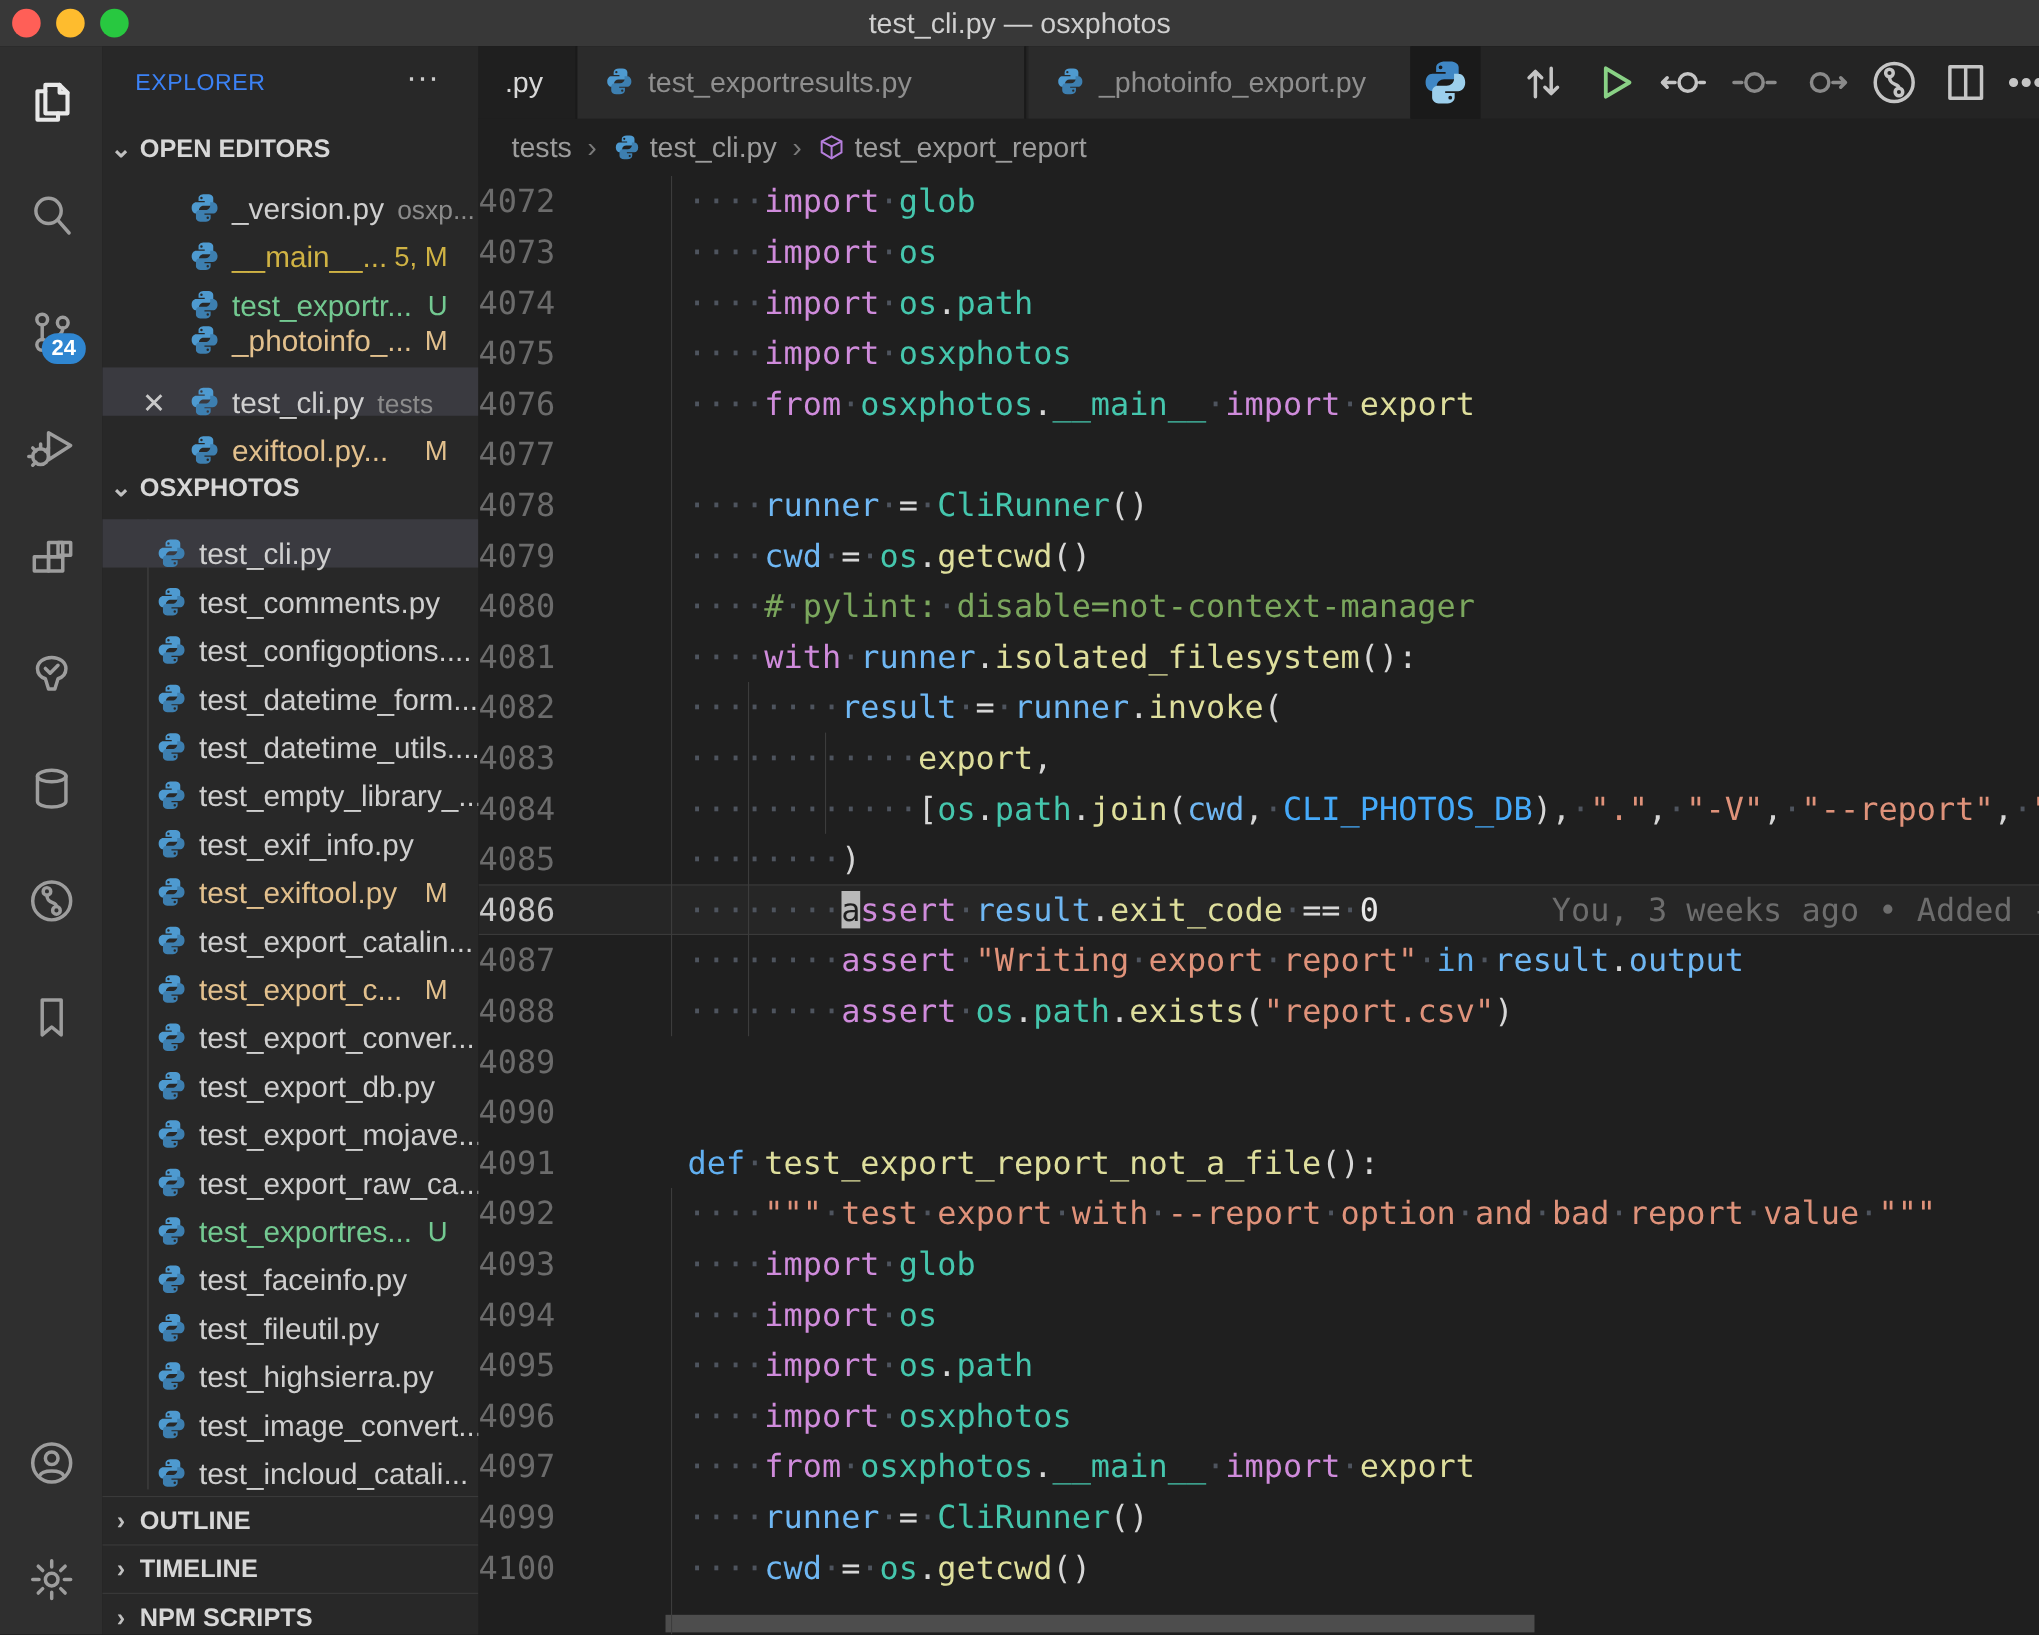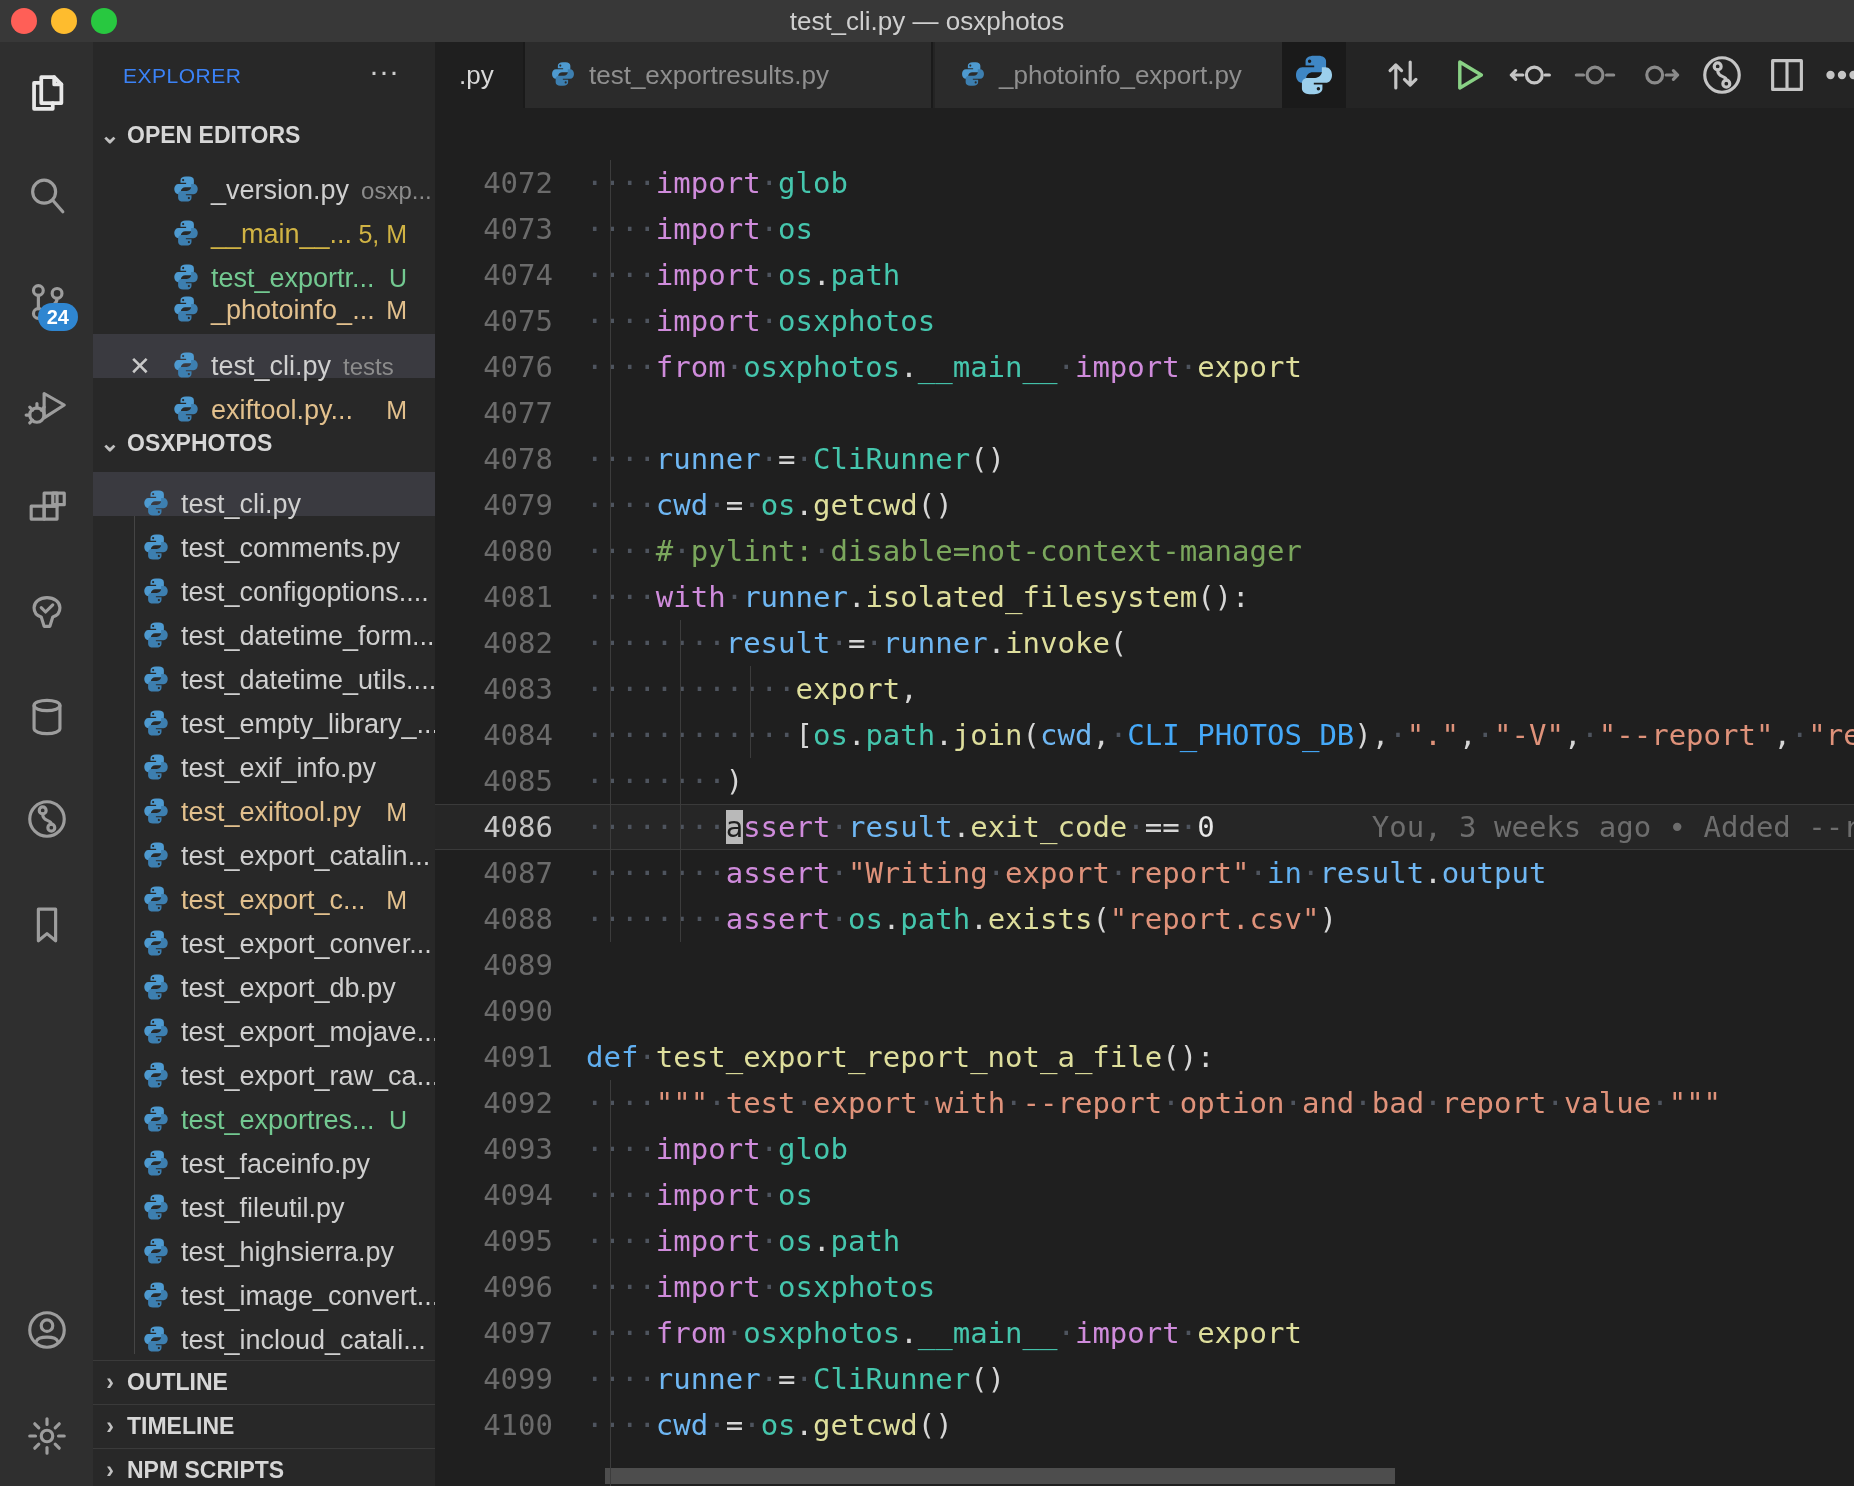--- a/index.html
+++ b/index.html
@@ -48,21 +48,21 @@
   .tb-ic svg{width:46px;height:46px;}
   #breadcrumbs{position:absolute;left:0;top:66px;width:1419px;height:52px;background:#1f1f1f;color:#9d9d9d;
                font-size:26px;line-height:52px;white-space:nowrap;}
   #breadcrumbs .bc-sep{margin:0 14px;color:#7a7a7a;}
   #breadcrumbs .bic{display:inline-block;width:26px;height:26px;vertical-align:-4px;margin-right:8px;}
 
   
   #code{position:absolute;left:0;top:118px;width:1419px;height:1326px;overflow:hidden;
         font-family:"DejaVu Sans Mono",monospace;font-size:29px;}
   .cl{position:relative;height:46px;line-height:46px;white-space:pre;}
-  .cl .ln{display:inline-block;width:118px;text-align:right;color:#6b6b6b;margin-right:33px;}
+  .cl .ln{display:inline-block;width:118px;color:#6b6b6b;margin-right:72px;}
   .cl.current{background:#262626;border-top:1px solid #3a3a3a;border-bottom:1px solid #3a3a3a;box-sizing:border-box;line-height:44px;}
   .cl.current .ln{color:#c6c6c6;}
   .lt{white-space:pre;}
   .sg-k{color:#cf8bdb;} .sg-b{color:#61aff0;} .sg-t{color:#45c6ad;} .sg-v{color:#6fb7f3;}
   .sg-f{color:#dede9c;} .sg-s{color:#df927a;} .sg-c{color:#7ba75d;} .sg-p{color:#d6d6d6;}
   .sg-n{color:#e8e8e8;} .sg-C{color:#45a9f9;} .sg-w{color:#4e545e;} .sg-g{color:#6d6d6d;}
   .sg-cur{background:#b9b9b9;color:#1f1f1f;}
   .guide{position:absolute;width:1px;background:#3c3c3c;}
   #hscroll{position:absolute;left:170px;bottom:2px;width:790px;height:16px;background:rgba(140,140,140,.42);}
 </style>
@@ -300,20 +300,27 @@
       <div class="tb-ic" style="left: 1329px;"><svg viewBox="0 0 32 32" fill="none" stroke="#c5c5c5" stroke-width="2.2" stroke-linecap="round" stroke-linejoin="round">
           <rect x="6" y="6" width="20" height="20"></rect>
           <path d="M16 6v20"></path>
         </svg></div>
       <div class="tb-ic" style="left: 1384px;"><svg viewBox="0 0 32 32" fill="none" stroke="#c5c5c5" stroke-width="2.2" stroke-linecap="round" stroke-linejoin="round">
           <circle cx="8" cy="16" r="1.8" fill="#c5c5c5"></circle>
           <circle cx="16" cy="16" r="1.8" fill="#c5c5c5"></circle>
           <circle cx="24" cy="16" r="1.8" fill="#c5c5c5"></circle>
         </svg></div>
     </div>
+  <div id="breadcrumbs"><span style="margin-left:30px">tests</span><span class="bc-sep">›</span><span class="bic"><svg viewBox="0 0 24 24">
+          <path fill="#4e9ad0" d="M11.9 2c-2.6 0-4.3 1.1-4.3 2.9V7h4.5v.9H5.9C4.1 7.9 2.6 9.5 2.6 12s1.5 4.1 3.3 4.1h2V13.8c0-1.9 1.6-3.3 3.5-3.3h4.2c1.5 0 2.7-1.2 2.7-2.8V4.9C18.3 3.1 16.6 2 14.4 2h-2.5zM9.7 3.9a.9.9 0 1 1 0 1.8.9.9 0 0 1 0-1.8z"></path>
+          <path fill="#3d7fb0" d="M12.1 22c2.6 0 4.3-1.1 4.3-2.9V17h-4.5v-.9h6.2c1.8 0 3.3-1.6 3.3-4.1s-1.5-4.1-3.3-4.1h-2v2.3c0 1.9-1.6 3.3-3.5 3.3h-4.2c-1.5 0-2.7 1.2-2.7 2.8v2.8c0 1.8 1.7 2.9 3.9 2.9h2.5zm2.2-1.9a.9.9 0 1 1 0-1.8.9.9 0 0 1 0 1.8z"></path>
+        </svg></span><span>test_cli.py</span><span class="bc-sep">›</span><span class="bic"><svg viewBox="0 0 26 26" fill="none" stroke="#b57edc" stroke-width="1.8">
+          <path d="M13 3l9 4.5v10L13 23l-9-5.5v-10z"></path>
+          <path d="M4 7.5l9 4.5 9-4.5M13 12v11"></path>
+        </svg></span><span>test_export_report</span></div>
   <div id="code">
     <div class="cl"><span class="ln">4072</span><span class="lt"><span class="sg-w">····</span><span class="sg-k">import</span><span class="sg-w">·</span><span class="sg-t">glob</span></span></div>
       <div class="cl"><span class="ln">4073</span><span class="lt"><span class="sg-w">····</span><span class="sg-k">import</span><span class="sg-w">·</span><span class="sg-t">os</span></span></div>
       <div class="cl"><span class="ln">4074</span><span class="lt"><span class="sg-w">····</span><span class="sg-k">import</span><span class="sg-w">·</span><span class="sg-t">os</span><span class="sg-p">.</span><span class="sg-t">path</span></span></div>
       <div class="cl"><span class="ln">4075</span><span class="lt"><span class="sg-w">····</span><span class="sg-k">import</span><span class="sg-w">·</span><span class="sg-t">osxphotos</span></span></div>
       <div class="cl"><span class="ln">4076</span><span class="lt"><span class="sg-w">····</span><span class="sg-k">from</span><span class="sg-w">·</span><span class="sg-t">osxphotos</span><span class="sg-p">.</span><span class="sg-t">__main__</span><span class="sg-w">·</span><span class="sg-k">import</span><span class="sg-w">·</span><span class="sg-f">export</span></span></div>
       <div class="cl"><span class="ln">4077</span><span class="lt"></span></div>
       <div class="cl"><span class="ln">4078</span><span class="lt"><span class="sg-w">····</span><span class="sg-v">runner</span><span class="sg-w">·</span><span class="sg-p">=</span><span class="sg-w">·</span><span class="sg-t">CliRunner</span><span class="sg-p">()</span></span></div>
       <div class="cl"><span class="ln">4079</span><span class="lt"><span class="sg-w">····</span><span class="sg-v">cwd</span><span class="sg-w">·</span><span class="sg-p">=</span><span class="sg-w">·</span><span class="sg-t">os</span><span class="sg-p">.</span><span class="sg-f">getcwd</span><span class="sg-p">()</span></span></div>
       <div class="cl"><span class="ln">4080</span><span class="lt"><span class="sg-w">····</span><span class="sg-c">#</span><span class="sg-w">·</span><span class="sg-c">pylint:</span><span class="sg-w">·</span><span class="sg-c">disable=not-context-manager</span></span></div>

